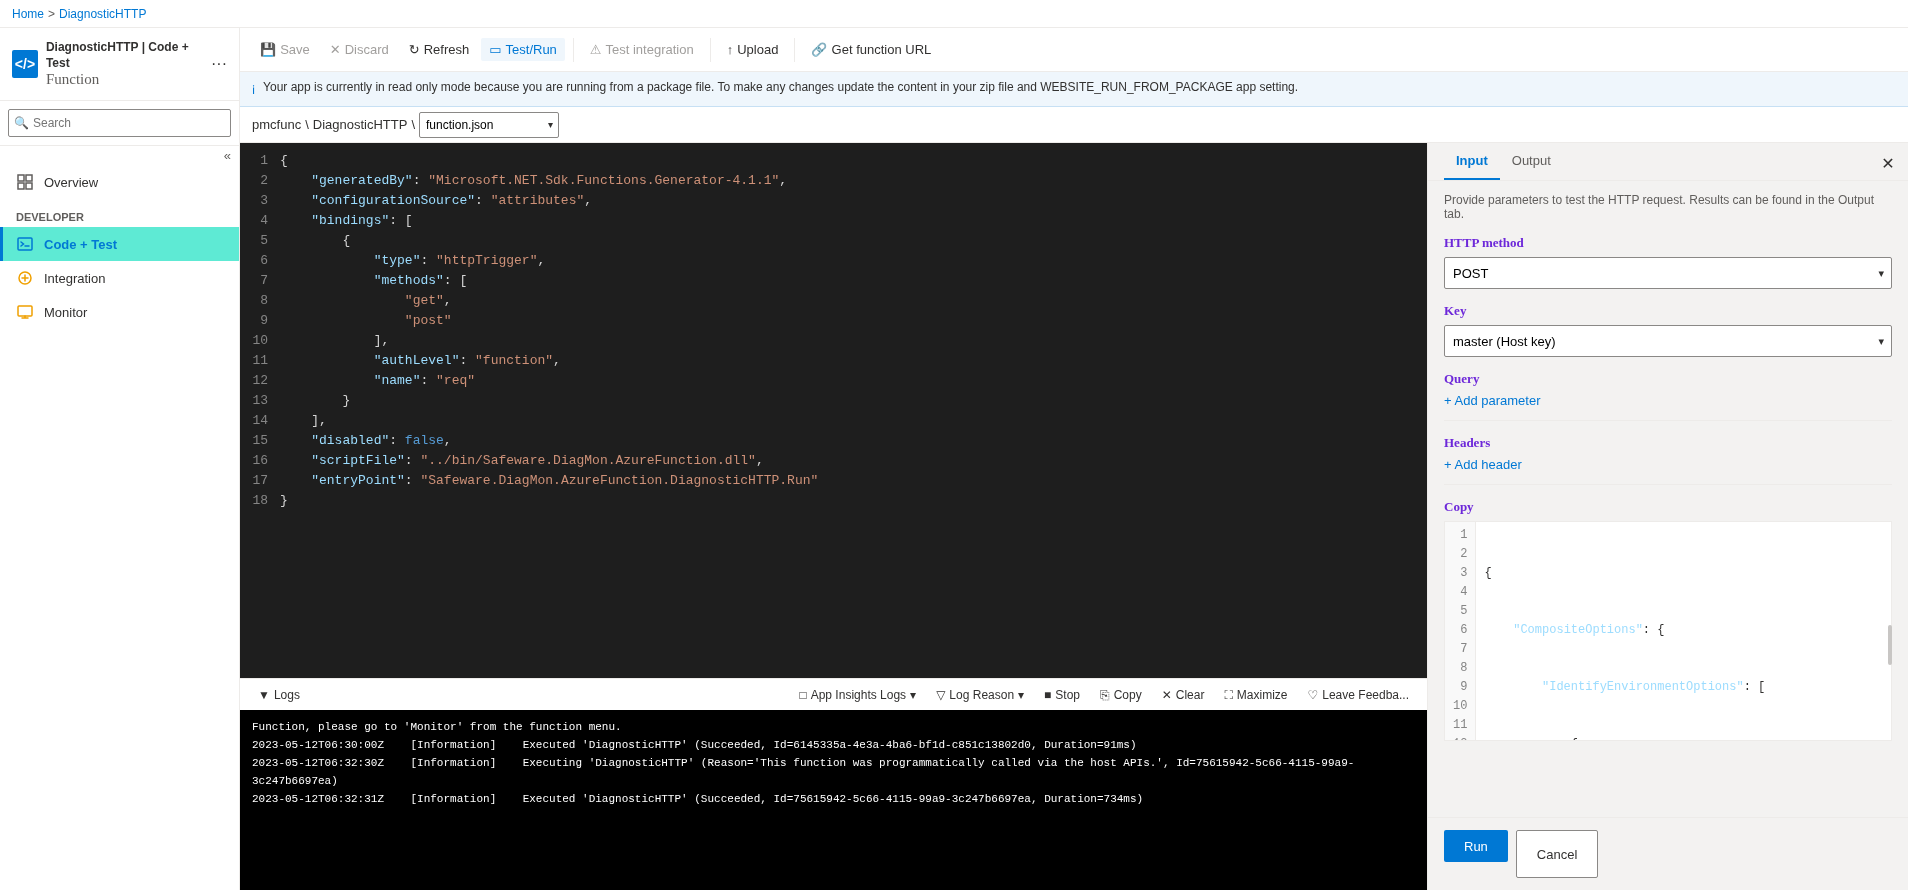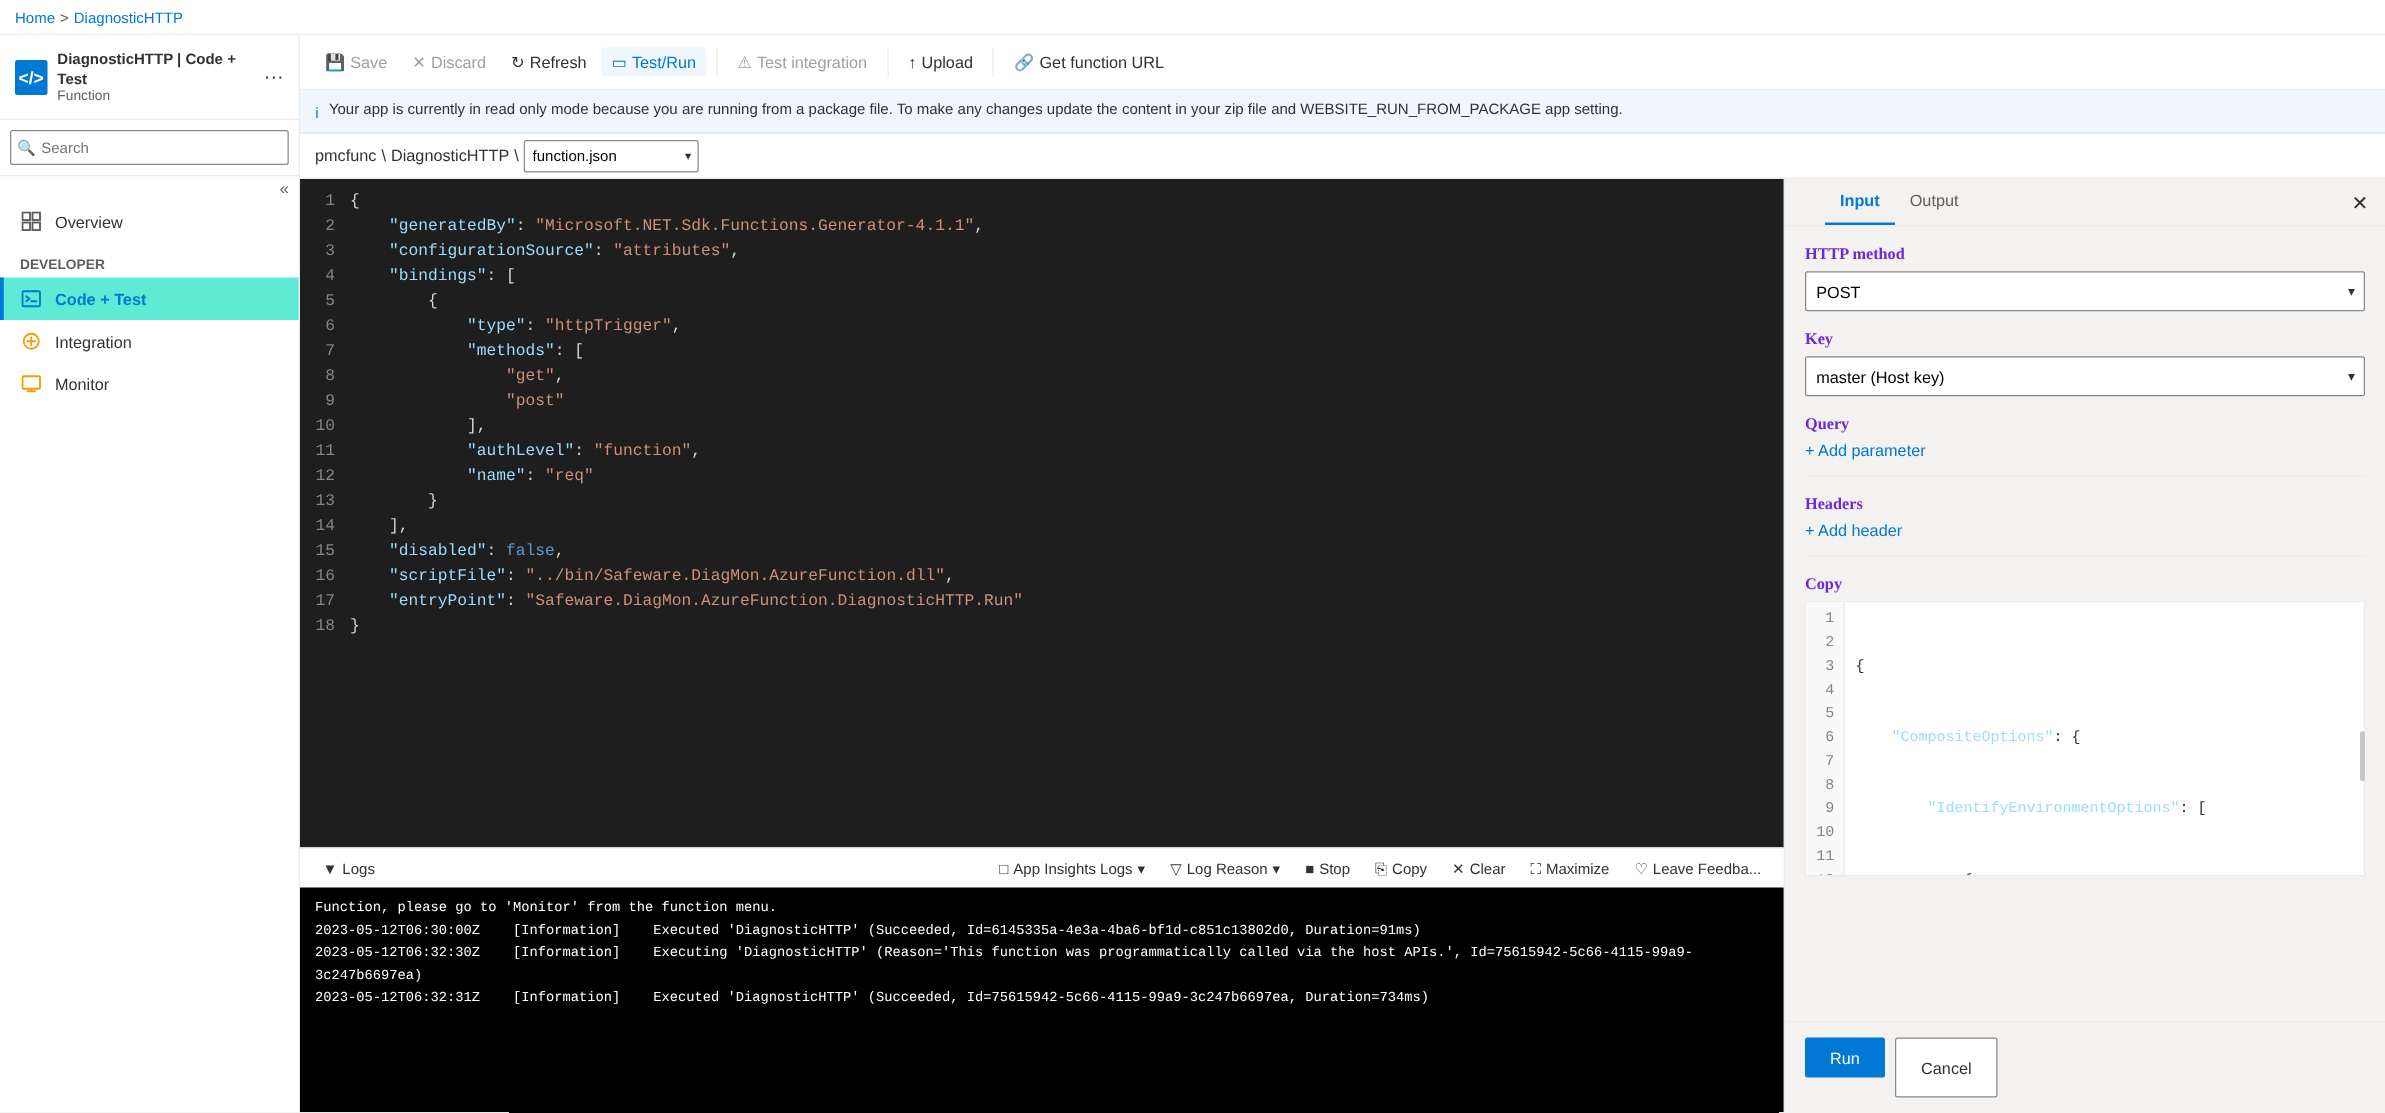--- a/index.html
+++ b/index.html
@@ -38,21 +38,21 @@
       border-bottom: 1px solid #edebe9;
     }
     .sidebar-logo {
       width: 28px; height: 28px;
       background: #0078d4;
       display: flex; align-items: center; justify-content: center;
       color: #fff; font-size: 14px; font-weight: bold;
       border-radius: 2px;
     }
     .sidebar-title { font-size: 14px; font-weight: 600; }
-    .sidebar-subtitle { font-size: 11px; color: #605e5c; }
+    .sidebar-subtitle { font-size: 15px; color: #605e5c; font-family: Liberation Serif, serif; }
 
     .sidebar-search {
       padding: 8px;
       border-bottom: 1px solid #edebe9;
     }
     .sidebar-search input {
       width: 100%; height: 28px; padding: 0 8px;
       border: 1px solid #8a8886; border-radius: 2px;
       font-size: 12px; outline: none;
       display: flex; align-items: center;
@@ -150,21 +150,21 @@
     }
     .logs-header-btn {
       display: flex; align-items: center; gap: 4px;
       padding: 2px 6px; border: none; background: transparent;
       cursor: pointer; font-size: 12px; color: #323130;
       border-radius: 2px;
     }
     .logs-content { padding: 8px 12px; line-height: 18px; }
     .tabs-row {
       display: flex; border-bottom: 1px solid #edebe9;
-      padding: 0 32px;
+      padding: 0 16px;
     }
     .tab {
       padding: 10px 12px; cursor: pointer; font-size: 13px;
       color: #605e5c; border-bottom: 2px solid transparent;
     }
     .tab.active { color: #0078d4; border-bottom: 2px solid #0078d4; font-weight: 600; }
 
     .field-label { font-size: 13px; font-weight: 600; color: #6d28d9; margin-bottom: 6px; margin-top: 14px; font-family: Liberation Serif, serif; }
     .field-desc { font-size: 12px; color: #605e5c; margin-bottom: 12px; }
     .dropdown-field {
@@ -447,20 +447,21 @@
         </div>
       </div>
 
       <div class="right-panel-wrapper" style="position:relative;">
         <button class="close-btn-abs">✕</button>
         <div class="tabs-row">
           <div class="tab active">Input</div>
           <div class="tab">Output</div>
         </div>
         <div class="right-panel-body-scroll">
+          <p class="field-desc" style="margin-top:12px;">Provide parameters to test the HTTP request. Results can be found in the Output tab.</p>
 
           <div class="field-label">HTTP method</div>
           <div class="dropdown-wrap">
             <select class="dropdown-field">
               <option>POST</option>
               <option>GET</option>
               <option>PUT</option>
               <option>DELETE</option>
             </select>
           </div>

